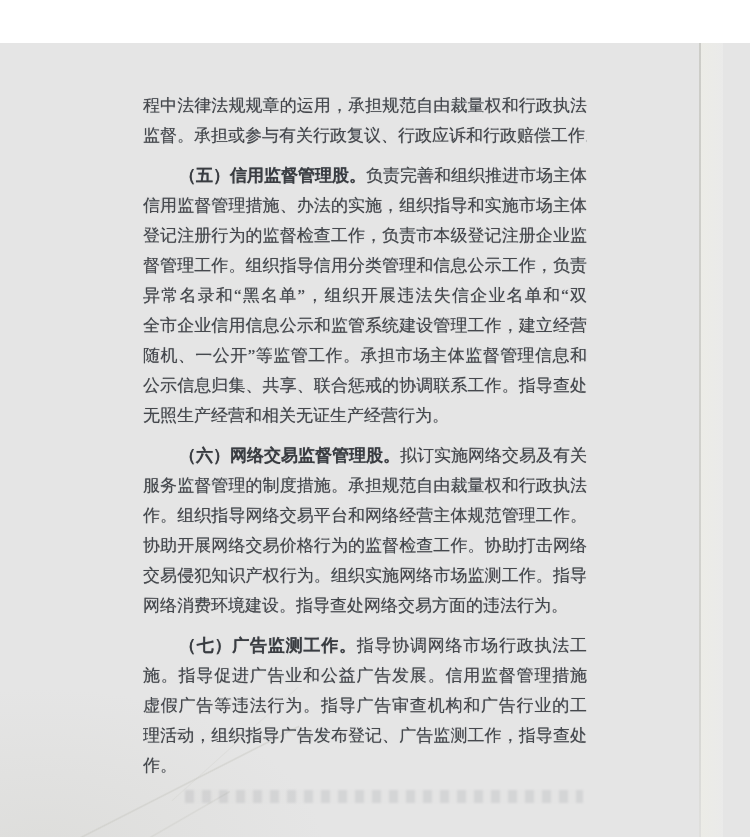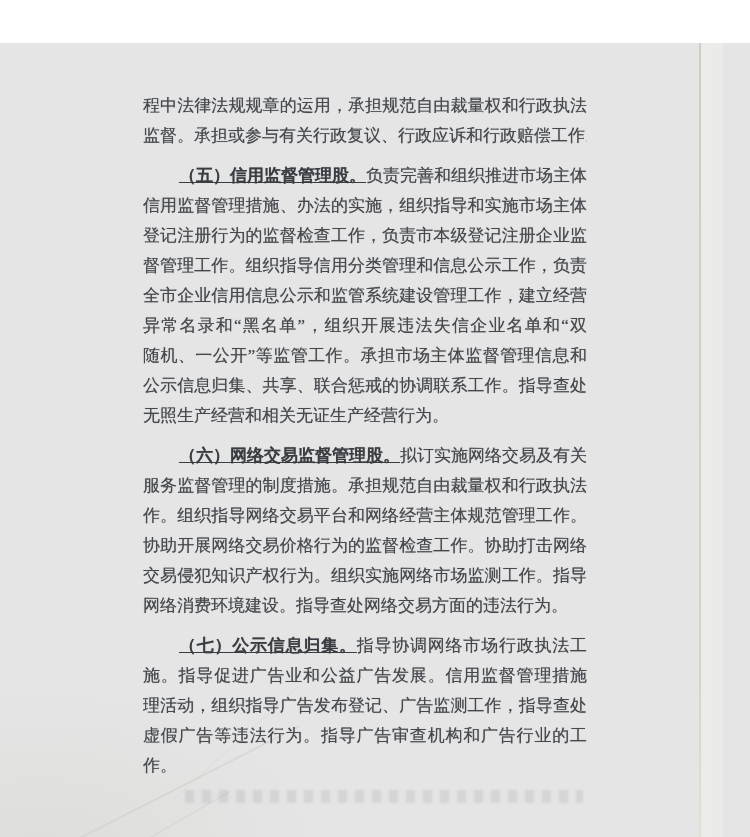--- a/index.html
+++ b/index.html
@@ -26,21 +26,21 @@
     height: 30px;
     line-height: 30px;
     overflow: hidden;
     text-align: justify;
     text-align-last: justify;
     text-justify: inter-character;
     white-space: nowrap;
   }
   .line.end { text-align-last: left; }
   .line.head { margin-top: 10px; text-indent: 36px; }
-  .line .b { font-weight: bold; color: #393c41; text-decoration: underline; }
+  .line .b { font-weight: bold; color: #393c41; }
   
   .pagenum {
     position: absolute;
     top: 791px;
     left: 524px;
     width: 64px;
     font-size: 15px;
     letter-spacing: 1px;
     text-align: center;
     color: #54575c;
@@ -98,35 +98,35 @@
   <div class="bleed"></div>
 
   <div class="textblock">
     <div class="line"><span class="b"></span><span>程中法律法规规章的运用，承担规范自由裁量权和行政执法</span></div>
     <div class="line"><span class="b"></span><span>监督。承担或参与有关行政复议、行政应诉和行政赔偿工作。</span></div>
 
     <div class="line head"><span class="b">（五）信用监督管理股。</span><span>负责完善和组织推进市场主体</span></div>
     <div class="line"><span class="b"></span><span>信用监督管理措施、办法的实施，组织指导和实施市场主体</span></div>
     <div class="line"><span class="b"></span><span>登记注册行为的监督检查工作，负责市本级登记注册企业监</span></div>
     <div class="line"><span class="b"></span><span>督管理工作。组织指导信用分类管理和信息公示工作，负责</span></div>
+    <div class="line"><span class="b"></span><span>异常名录和“黑名单”，组织开展违法失信企业名单和“双</span></div>
     <div class="line"><span class="b"></span><span>全市企业信用信息公示和监管系统建设管理工作，建立经营</span></div>
-    <div class="line"><span class="b"></span><span>异常名录和“黑名单”，组织开展违法失信企业名单和“双</span></div>
     <div class="line"><span class="b"></span><span>随机、一公开”等监管工作。承担市场主体监督管理信息和</span></div>
     <div class="line"><span class="b"></span><span>公示信息归集、共享、联合惩戒的协调联系工作。指导查处</span></div>
     <div class="line end"><span class="b"></span><span>无照生产经营和相关无证生产经营行为。</span></div>
 
     <div class="line head"><span class="b">（六）网络交易监督管理股。</span><span>拟订实施网络交易及有关</span></div>
     <div class="line"><span class="b"></span><span>服务监督管理的制度措施。承担规范自由裁量权和行政执法</span></div>
     <div class="line"><span class="b"></span><span>作。组织指导网络交易平台和网络经营主体规范管理工作。</span></div>
     <div class="line"><span class="b"></span><span>协助开展网络交易价格行为的监督检查工作。协助打击网络</span></div>
     <div class="line"><span class="b"></span><span>交易侵犯知识产权行为。组织实施网络市场监测工作。指导</span></div>
     <div class="line end"><span class="b"></span><span>网络消费环境建设。指导查处网络交易方面的违法行为。</span></div>
 
-    <div class="line head"><span class="b">（七）公示信息归集。</span><span>指导协调网络市场行政执法工</span></div>
+    <div class="line head"><span class="b">（七）广告监测工作。</span><span>指导协调网络市场行政执法工</span></div>
     <div class="line"><span class="b"></span><span>施。指导促进广告业和公益广告发展。信用监督管理措施</span></div>
+    <div class="line"><span class="b"></span><span>虚假广告等违法行为。指导广告审查机构和广告行业的工</span></div>
     <div class="line"><span class="b"></span><span>理活动，组织指导广告发布登记、广告监测工作，指导查处</span></div>
-    <div class="line"><span class="b"></span><span>虚假广告等违法行为。指导广告审查机构和广告行业的工</span></div>
     <div class="line end"><span class="b"></span><span>作。</span></div>
   </div>
 
   <div class="pagenum">— 9 —</div>
 
 </div>
 
 </body></html>

